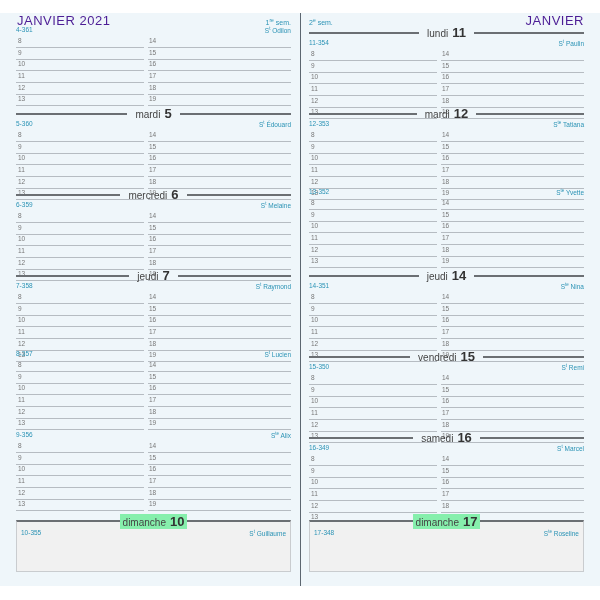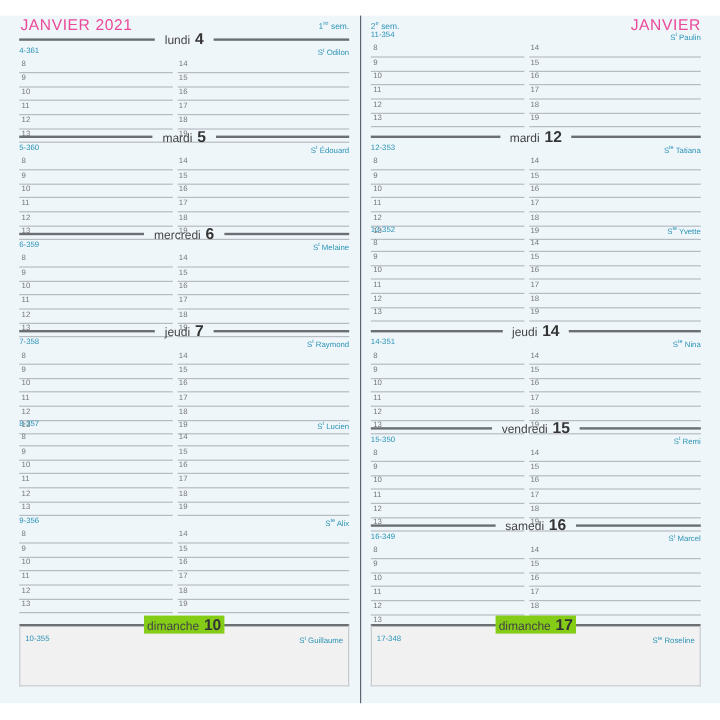--- a/index.html
+++ b/index.html
@@ -4,21 +4,21 @@
 <style>
   html,body{margin:0;padding:0;}
   body{width:600px;height:600px;background:#ffffff;position:relative;overflow:hidden;
        font-family:"Liberation Sans",sans-serif;color:#444;}
   .sheet{position:absolute;left:0;top:13px;width:600px;height:573px;background:#eff6fa;}
   .spine{position:absolute;left:300px;top:13px;width:1px;height:573px;background:#5c6670;}
   .page{position:absolute;top:13px;width:275px;}
   .page.left{left:16px;}
   .page.right{left:309px;}
   .header{position:relative;height:15px;}
-  .month{position:absolute;top:0px;font-size:13px;color:#ec4899;letter-spacing:0.5px;}
+  .month{position:absolute;top:0px;font-size:13px;color:#4c1d95;letter-spacing:0.5px;}
   .page.left .month{left:1px;}
   .page.right .month{right:0;}
   .sem{position:absolute;top:4px;font-size:7px;color:#2b93b5;}
   .page.left .sem{right:0;}
   .page.right .sem{left:0;}
   .sem sup{font-size:5px;}
   .day{position:relative;height:81px;}
   .dayhead{position:relative;height:13px;}
   .rule{position:absolute;top:4px;height:2px;background:#6b6f73;}
   .rule.l{left:0;}
@@ -33,44 +33,39 @@
   .row{position:relative;height:11.7px;}
   .cell{position:absolute;top:0;height:11px;border-bottom:1px solid #b6bcc2;font-size:6.5px;color:#777;}
   .cell.a{left:0;width:128px;}
   .cell.b{left:132px;right:0;}
   .cell span{position:absolute;left:2px;top:1px;}
   .cell.b span{left:1px;}
   .sunday{position:relative;height:56px;margin-top:2px;}
   .sunbox{position:absolute;left:0;right:0;top:4px;height:52px;background:#f1f1f1;
           border:1px solid #c9cccf;border-top:2px solid #6b6f73;box-sizing:border-box;}
   .sunhead{position:absolute;top:-4px;left:0;right:0;text-align:center;}
-  .sunhead .dname{position:static;display:inline-block;background:#84cc16;padding:0 3px;}
+  .sunhead .dname{position:static;display:inline-block;background:#86efac;padding:0 3px;}
   .sunmeta{position:absolute;top:7px;left:4px;right:4px;font-size:6.5px;color:#2b93b5;}
   .sunmeta .num{position:absolute;left:0;}
   .sunmeta .saint{position:absolute;right:0;}
   .sunmeta sup{font-size:4.5px;}
 </style>
 </head>
 <body>
 
 <div class="sheet"></div>
 <div class="spine"></div>
 
 <div class="page left" id="leftPage">
   <div class="header">
     <span class="month">JANVIER 2021</span>
     <span class="sem"><span>1</span><sup>re</sup><span> sem.</span></span>
   </div>
   <div class="days">
       <div class="day">
-        <div class="dayhead">
-          <div class="rule l" style="width: 113.312px;"></div>
-          <div class="rule r" style="width: 113.312px;"></div>
-          <div class="dname"><span><span>lundi</span><b>4</b></span></div>
-        </div>
         <div class="meta">
           <span class="num">4-361</span>
           <span class="saint"><span>S</span><sup>t</sup><span> Odilon</span></span>
         </div>
         <div class="rows">
           <div class="row">
             <div class="cell a">
               <span>8</span>
             </div>
             <div class="cell b">
@@ -426,20 +421,25 @@
     </div>
 </div>
 
 <div class="page right" id="rightPage">
   <div class="header">
     <span class="sem"><span>2</span><sup>e</sup><span> sem.</span></span>
     <span class="month">JANVIER</span>
   </div>
   <div class="days">
       <div class="day">
+        <div class="dayhead">
+          <div class="rule l" style="width: 110.055px;"></div>
+          <div class="rule r" style="width: 110.055px;"></div>
+          <div class="dname"><span><span>lundi</span><b>11</b></span></div>
+        </div>
         <div class="meta">
           <span class="num">11-354</span>
           <span class="saint"><span>S</span><sup>t</sup><span> Paulin</span></span>
         </div>
         <div class="rows">
           <div class="row">
             <div class="cell a">
               <span>8</span>
             </div>
             <div class="cell b">

